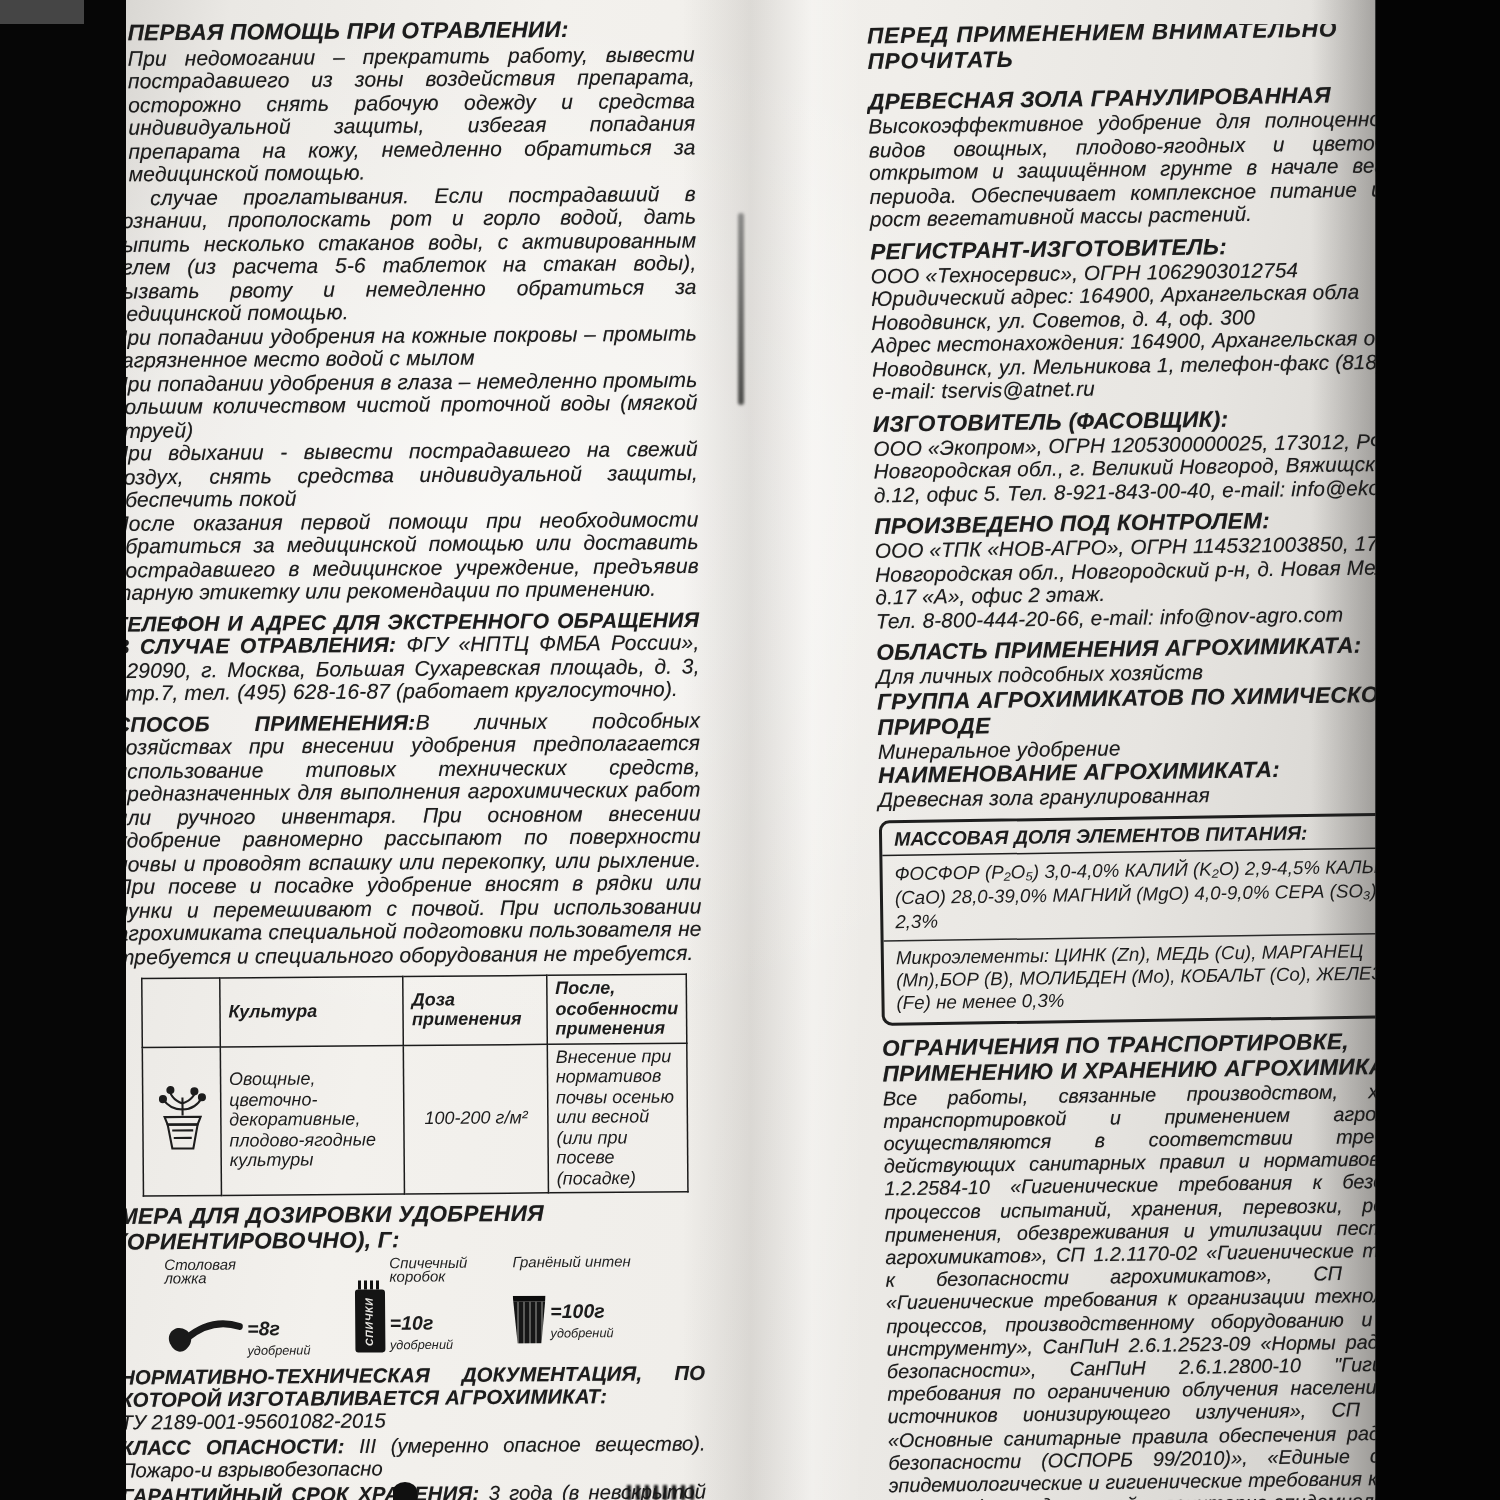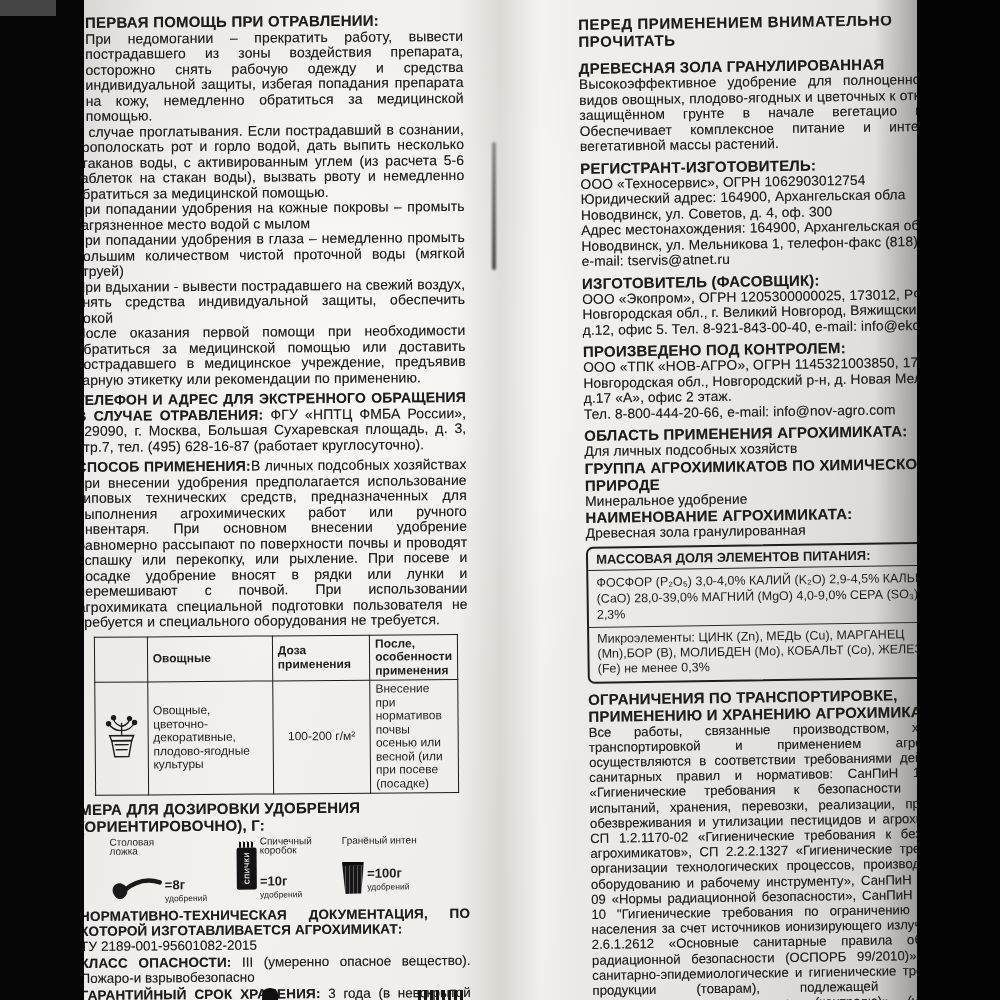--- a/index.html
+++ b/index.html
@@ -1,17 +1,17 @@
 <!DOCTYPE html>
 <html><head>
 <meta charset="utf-8">
 <style>
   html,body{margin:0;padding:0;background:#000;}
   .scene{position:relative;width:1000px;height:1000px;background:#070707;overflow:hidden;
-         font-family:"Liberation Sans",sans-serif;color:#1c1c1c;}
+         font-family:"Liberation Sans",sans-serif;color:#1c1c1c;font-style:italic;}
   .paper{position:absolute;left:84px;top:0;width:833px;height:1000px;
          background:linear-gradient(100deg,#d9d7d3 0%,#eae8e4 7%,#f3f1ed 28%,#f0eeea 52%,#e7e5e1 76%,#d3d1cd 97%);}
   .paper-glow{position:absolute;left:84px;top:0;width:833px;height:1000px;
          background:radial-gradient(ellipse 600px 500px at 30% 35%,rgba(255,255,255,.5),transparent 70%);}
   .fold{position:absolute;left:455px;top:0;width:120px;height:1000px;
          background:linear-gradient(90deg,transparent,rgba(110,105,100,.16) 38%,rgba(255,255,255,.28) 72%,transparent);}
   .crease{position:absolute;left:492px;top:142px;width:4px;height:128px;
          background:linear-gradient(#8a8a88,#4c4c4a);filter:blur(1.2px);border-radius:2px;}
   .edge-shade{position:absolute;left:874px;top:0;width:43px;height:1000px;
          background:linear-gradient(90deg,transparent,rgba(70,68,66,.38));}
@@ -93,21 +93,21 @@
       <p class="body">После оказания первой помощи при необходимости обратиться за медицинской помощью или доставить пострадавшего в медицинское учреждение, предъявив тарную этикетку или рекомендации по применению.</p>
 
       <p class="body sec"><b class="inline-h">ТЕЛЕФОН И АДРЕС ДЛЯ ЭКСТРЕННОГО ОБРАЩЕНИЯ В СЛУЧАЕ ОТРАВЛЕНИЯ:</b> <span>ФГУ «НПТЦ ФМБА России», 129090, г. Москва, Большая Сухаревская площадь, д. 3, стр.7, тел. (495) 628-16-87 (работает круглосуточно).</span></p>
 
       <p class="body sec"><b class="inline-h">СПОСОБ ПРИМЕНЕНИЯ:</b><span>В личных подсобных хозяйствах при внесении удобрения предполагается использование типовых технических средств, предназначенных для выполнения агрохимических работ или ручного инвентаря. При основном внесении удобрение равномерно рассыпают по поверхности почвы и проводят вспашку или перекопку, или рыхление. При посеве и посадке удобрение вносят в рядки или лунки и перемешивают с почвой. При использовании агрохимиката специальной подготовки пользователя не требуется и специального оборудования не требуется.</span></p>
 
       <table class="apply">
         <tbody>
             <tr>
           <th style="width:42px;"></th>
-          <th class="c" style="width:118px;">Овощные</th>
+          <th class="c" style="width:118px;">Культура</th>
           <th class="c" style="width:88px;">Доза применения</th>
           <th>После, особенности применения</th>
         </tr>
         <tr>
           <td class="c">
             <svg width="38" height="44" viewBox="0 0 38 44">
               <g stroke="#1d1d1d" fill="none" stroke-width="1.4">
                 <path d="M19 20 V8 M19 12 C13 10 10 5 11 2 M19 12 C25 10 28 6 27 3 M19 16 C12 16 8 12 6 9 M19 16 C26 16 30 12 32 8"></path>
                 <circle cx="11" cy="3" r="2" fill="#1d1d1d"></circle>
                     <circle cx="27" cy="4" r="2" fill="#1d1d1d"></circle>
@@ -134,21 +134,21 @@
           <div class="di-row">
             <svg width="52" height="34" viewBox="0 0 52 34">
               <path d="M4 22 C0 15 6 9 12 11 C18 13 20 20 14 25 C10 28 6 26 4 22 Z" fill="#1a1a1a"></path>
               <path d="M14 18 C26 8 38 6 50 10" stroke="#1a1a1a" stroke-width="4.5" fill="none" stroke-linecap="round"></path>
             </svg>
             <div class="di-val"><b>=8г</b>
               <div class="di-sub">удобрений</div></div>
           </div>
         </div>
         <div class="dose-item">
-          <div class="di-row" style="align-items:center;">
+          <div class="di-row" style="align-items:flex-end;">
             <div class="matchbox">
               <div class="match-heads"></div>
               <span class="mb-text">СПИЧКИ</span>
             </div>
             <div>
               <div class="di-label">Спичечный
 коробок</div>
               <div class="di-val"><b>=10г</b>
                 <div class="di-sub">удобрений</div></div>
             </div>

